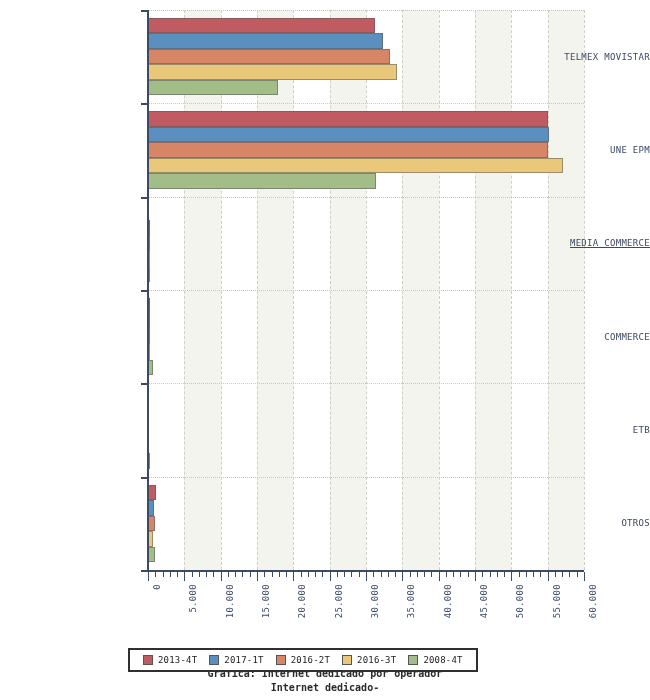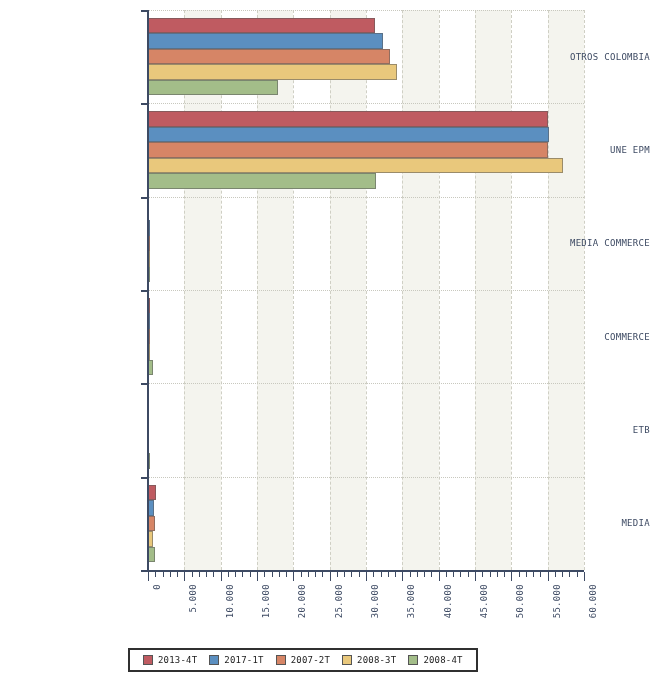--- a/index.html
+++ b/index.html
@@ -321,60 +321,62 @@
       <div class="xtick-minor" style="left: 540.4px;"></div>
       <div class="xtick-major" style="left: 547.667px;"></div>
       <div class="xtick-minor" style="left: 554.933px;"></div>
       <div class="xtick-minor" style="left: 562.2px;"></div>
       <div class="xtick-minor" style="left: 569.467px;"></div>
       <div class="xtick-minor" style="left: 576.733px;"></div>
       <div class="xtick-major" style="left: 584px;"></div>
     </div>
 
   <div id="cat-labels">
-      <div class="cat-label" style="top: 51.6667px;">OTROS COLOMBIA</div>
+      <div class="cat-label" style="top: 51.6667px;">TELMEX MOVISTAR</div>
       <div class="cat-label" style="top: 145px;">UNE EPM</div>
-      <div class="cat-label" style="top: 238.333px;">MEDIA COMMERCE</div>
+      <div class="cat-label" style="top: 238.333px; text-decoration: underline;">MEDIA COMMERCE</div>
       <div class="cat-label" style="top: 331.667px;">COMMERCE</div>
       <div class="cat-label" style="top: 425px;">ETB</div>
-      <div class="cat-label" style="top: 518.333px;">MEDIA</div>
+      <div class="cat-label" style="top: 518.333px;">OTROS</div>
     </div>
   <div id="x-labels">
       <div class="xlabel" style="left: 152px;">0</div>
       <div class="xlabel" style="left: 188.333px;">5.000</div>
       <div class="xlabel" style="left: 224.667px;">10.000</div>
       <div class="xlabel" style="left: 261px;">15.000</div>
       <div class="xlabel" style="left: 297.333px;">20.000</div>
       <div class="xlabel" style="left: 333.667px;">25.000</div>
       <div class="xlabel" style="left: 370px;">30.000</div>
       <div class="xlabel" style="left: 406.333px;">35.000</div>
       <div class="xlabel" style="left: 442.667px;">40.000</div>
       <div class="xlabel" style="left: 479px;">45.000</div>
       <div class="xlabel" style="left: 515.333px;">50.000</div>
       <div class="xlabel" style="left: 551.667px;">55.000</div>
       <div class="xlabel" style="left: 588px;">60.000</div>
     </div>
 
+  <div class="caption caption-1">Gráfica: Internet dedicado por operador</div>
+  <div class="caption caption-2">Internet dedicado-</div>
 
   <div class="legend" id="legend">
       <div class="legend-item">
         <span class="legend-swatch" style="background: rgb(191, 91, 97);"></span>
         <span class="legend-text">2013-4T</span>
       </div>
       <div class="legend-item">
         <span class="legend-swatch" style="background: rgb(91, 143, 192);"></span>
         <span class="legend-text">2017-1T</span>
       </div>
       <div class="legend-item">
         <span class="legend-swatch" style="background: rgb(214, 133, 102);"></span>
-        <span class="legend-text">2007-2T</span>
+        <span class="legend-text">2016-2T</span>
       </div>
       <div class="legend-item">
         <span class="legend-swatch" style="background: rgb(233, 200, 124);"></span>
-        <span class="legend-text">2008-3T</span>
+        <span class="legend-text">2016-3T</span>
       </div>
       <div class="legend-item">
         <span class="legend-swatch" style="background: rgb(163, 189, 137);"></span>
         <span class="legend-text">2008-4T</span>
       </div>
     </div>
 
 </div>
 
 </body></html>

